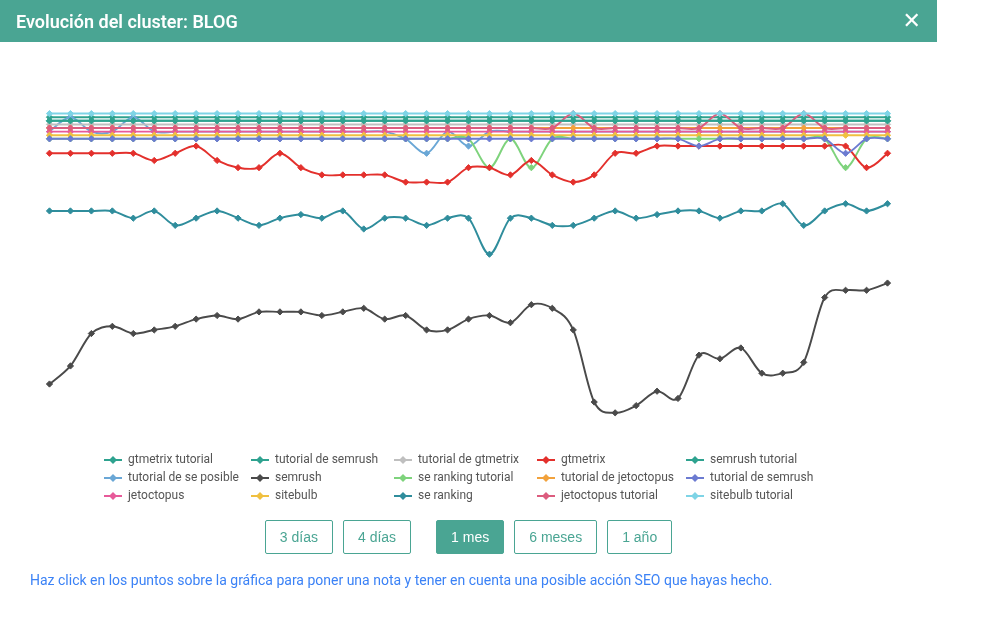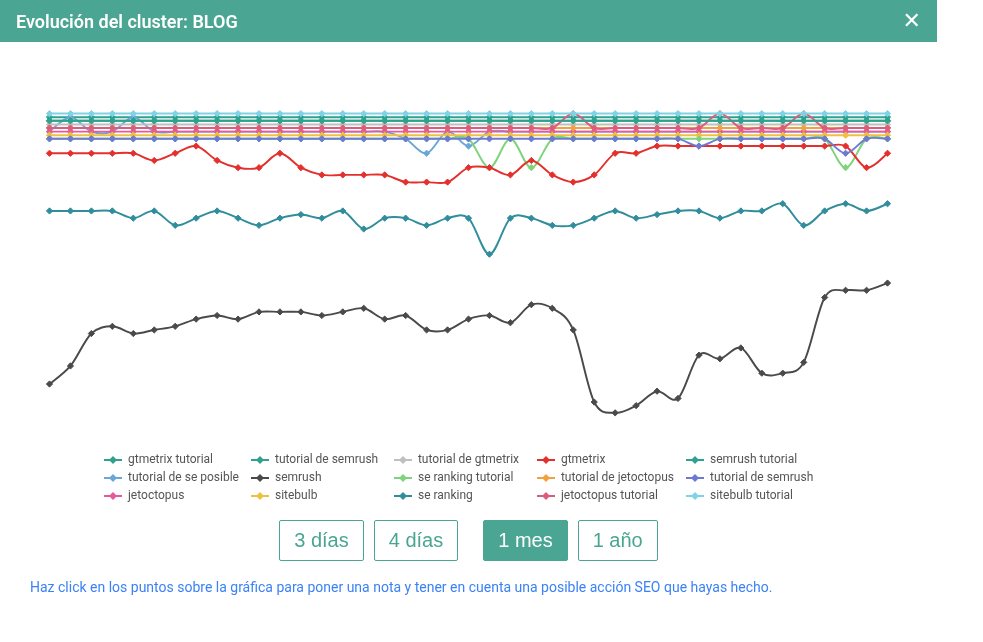--- a/index.html
+++ b/index.html
@@ -8,21 +8,21 @@
   .header { background: #4aa593; color: #fff; display: flex; align-items: center; justify-content: space-between; padding: 10px 16px; }
   .title { font-size: 18px; font-weight: 600; }
   .close { font-size: 22px; cursor: pointer; background: none; border: none; color: #fff; line-height: 1; }
   .chart-area { padding: 10px 30px 4px 30px; }
   .chart-svg { width: 100%; height: 390px; display: block; }
   .legend { display: grid; grid-template-columns: repeat(5, 1fr); gap: 4px 12px; padding: 6px 120px 10px 104px; font-size: 12px; color: #555; }
   .legend-item { display: flex; align-items: center; gap: 6px; white-space: nowrap; }
   .legend-swatch { width: 18px; height: 8px; position: relative; flex: 0 0 auto; }
   .legend-swatch svg { display:block; }
   .range-buttons { display: flex; justify-content: center; gap: 10px; padding: 8px 0 14px; }
-  .range-btn { border: 1px solid #4aa593; background: #fff; color: #4aa593; padding: 8px 14px; font-size: 20px; border-radius: 2px; cursor: pointer; font-weight: 500; }
+  .range-btn { border: 1px solid #4aa593; background: #fff; color: #4aa593; padding: 8px 14px; font-size: 14px; border-radius: 2px; cursor: pointer; font-weight: 500; }
   .range-btn.active { background: #4aa593; color: #fff; margin-left: 15px; }
   .hint { font-size: 14px; color: #3b82f6; padding: 4px 16px 12px 30px; }
   .series-line { fill: none; stroke-width: 2; }
 </style>
 </head>
 <body>
 
 <div class="modal">
 
   <div class="header">
@@ -800,18 +800,19 @@
           </svg>
         </span>
         <span>sitebulb tutorial</span>
       </div>
     </div>
 
   <div class="range-buttons" id="range-buttons">
       <button class="range-btn">3 días</button>
       <button class="range-btn">4 días</button>
       <button class="range-btn active">1 mes</button>
+      <button class="range-btn">6 meses</button>
       <button class="range-btn">1 año</button>
     </div>
 
   <div class="hint">Haz click en los puntos sobre la gráfica para poner una nota y tener en cuenta una posible acción SEO que hayas hecho.</div>
 
 </div>
 
 </body></html>

